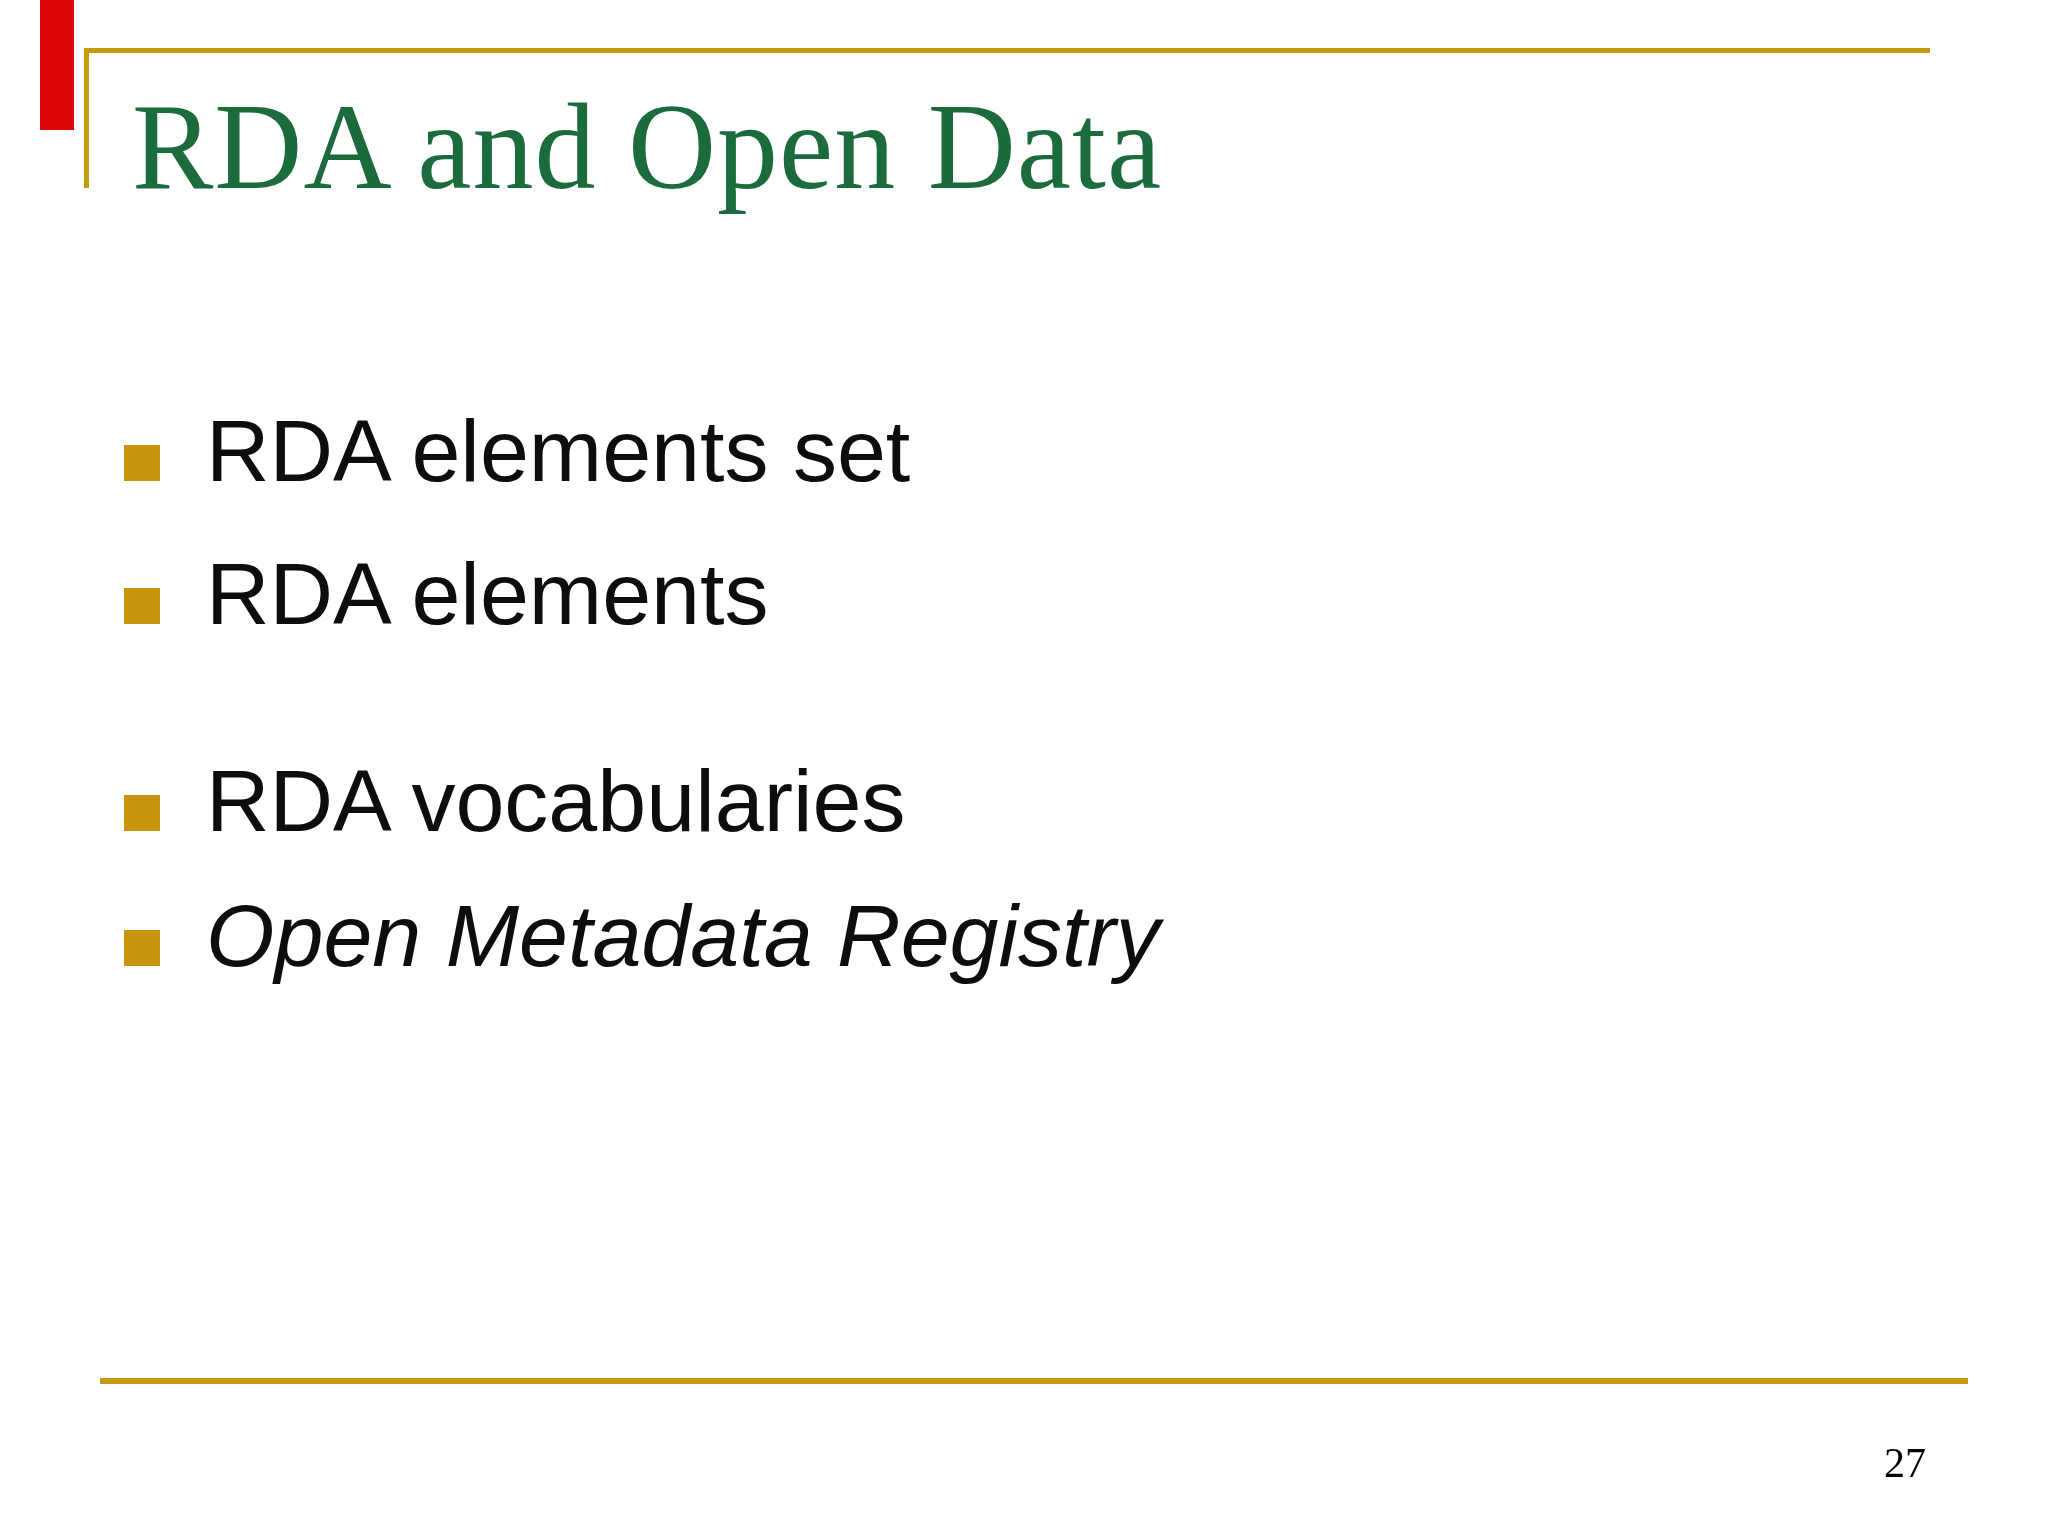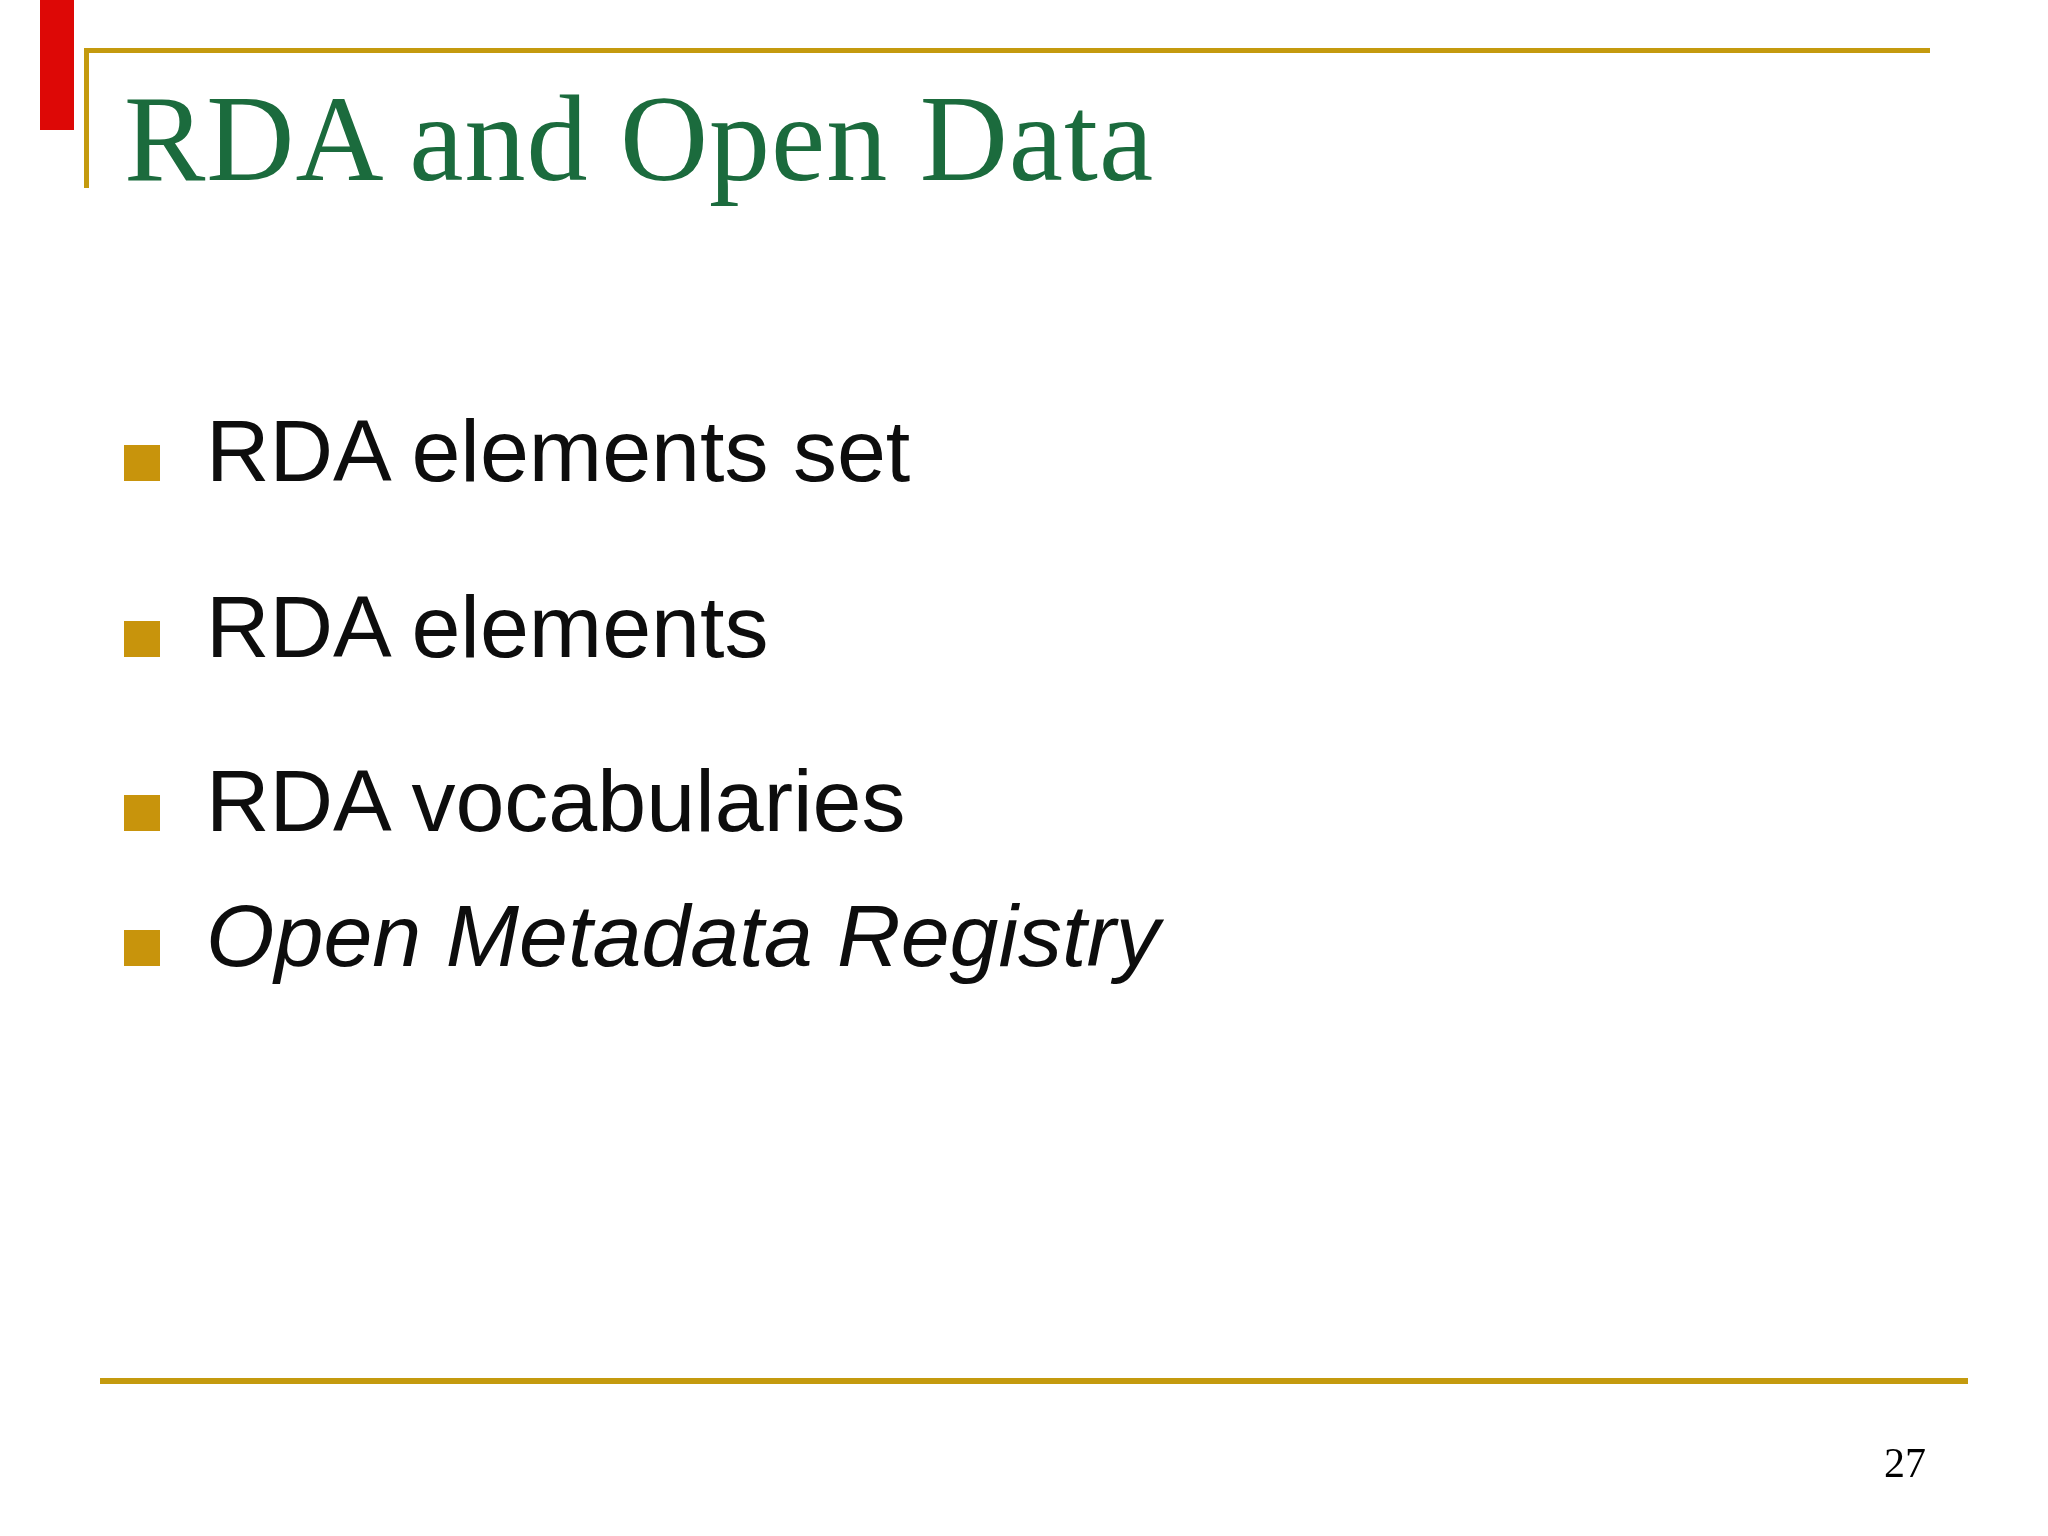--- a/index.html
+++ b/index.html
@@ -36,21 +36,21 @@
     left: 84px;
     top: 48px;
     width: 5px;
     height: 140px;
     background: var(--line_gold, #C49A0E);
   }
   .slide-title {
     position: absolute;
     left: 116px;
     top: 70px;
-    margin: 8px;
+    margin: 16px;
     font-family: "Liberation Serif", serif;
     font-weight: normal;
     font-size: 122px;
     line-height: 1;
     letter-spacing: 1px;
     color: var(--title_green, #1B6B3D);
     white-space: nowrap;
   }
   .bullet-list {
     margin: 0;
@@ -60,21 +60,21 @@
   .bullet-item {
     position: absolute;
     left: 124px;
     height: 88px;
     font-size: 88px;
     line-height: 88px;
     color: var(--body_text, #0D0D0D);
     white-space: nowrap;
   }
   .bullet-item:nth-child(1) { top: 407px; }
-  .bullet-item:nth-child(2) { top: 583px; }
+  .bullet-item:nth-child(2) { top: 550px; }
   .bullet-item:nth-child(3) { top: 757px; }
   .bullet-item:nth-child(4) { top: 892px; font-style: italic; }
   .bullet-sq {
     position: absolute;
     left: 0;
     top: 38px;
     width: 36px;
     height: 36px;
     background: var(--bullet_gold, #C8940C);
   }

